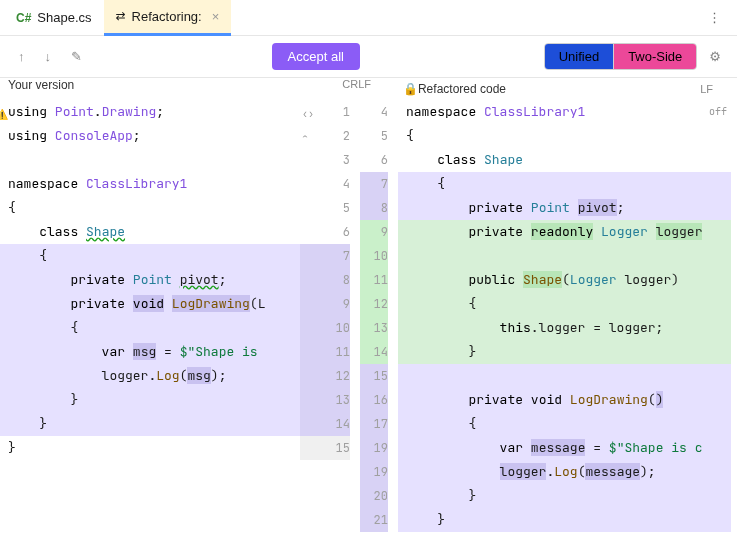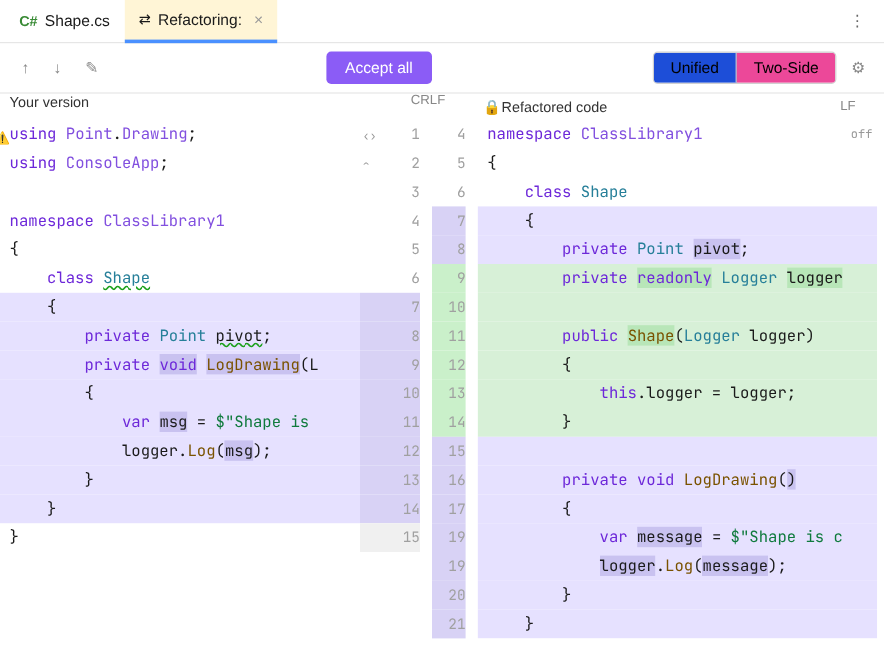--- a/index.html
+++ b/index.html
@@ -28,21 +28,21 @@
 .mid-gutter{flex:0 0 38px;text-align:right;color:#a0a0a0;font-size:12px;padding-right:10px}
 .right-pane{flex:1;overflow:hidden;position:relative}
 .right-marker{flex:0 0 6px;background:#fff}
 .line{height:24px;white-space:pre;padding-left:8px;position:relative}
 .ln{height:24px}
 .hl-mod{background:#e6e1ff}
 .hl-add{background:#d7f0d7}
 .hl-addgut{background:#caf0ca}
 .hl-modgut{background:#d8d2f5}
 .hl-grey{background:#f0f0f0}
-.kw{color:#6d28d9}
+.kw{color:#000000}
 .ty{color:#267f99}
 .st{color:#0f7a3d}
 .id{color:#8250df}
 .m{color:#7a5200}
 .tok-hl{background:#c9c2f0}
 .tok-add{background:#b8e6b8}
 .wave{text-decoration:underline wavy #1ba01b}
 .warn-ico{position:absolute;left:-4px;top:3px;font-size:10px}
 .fold{position:absolute;left:2px;font-size:10px;color:#999}
 .off{position:absolute;right:4px;top:0;font-size:10px;color:#999}

